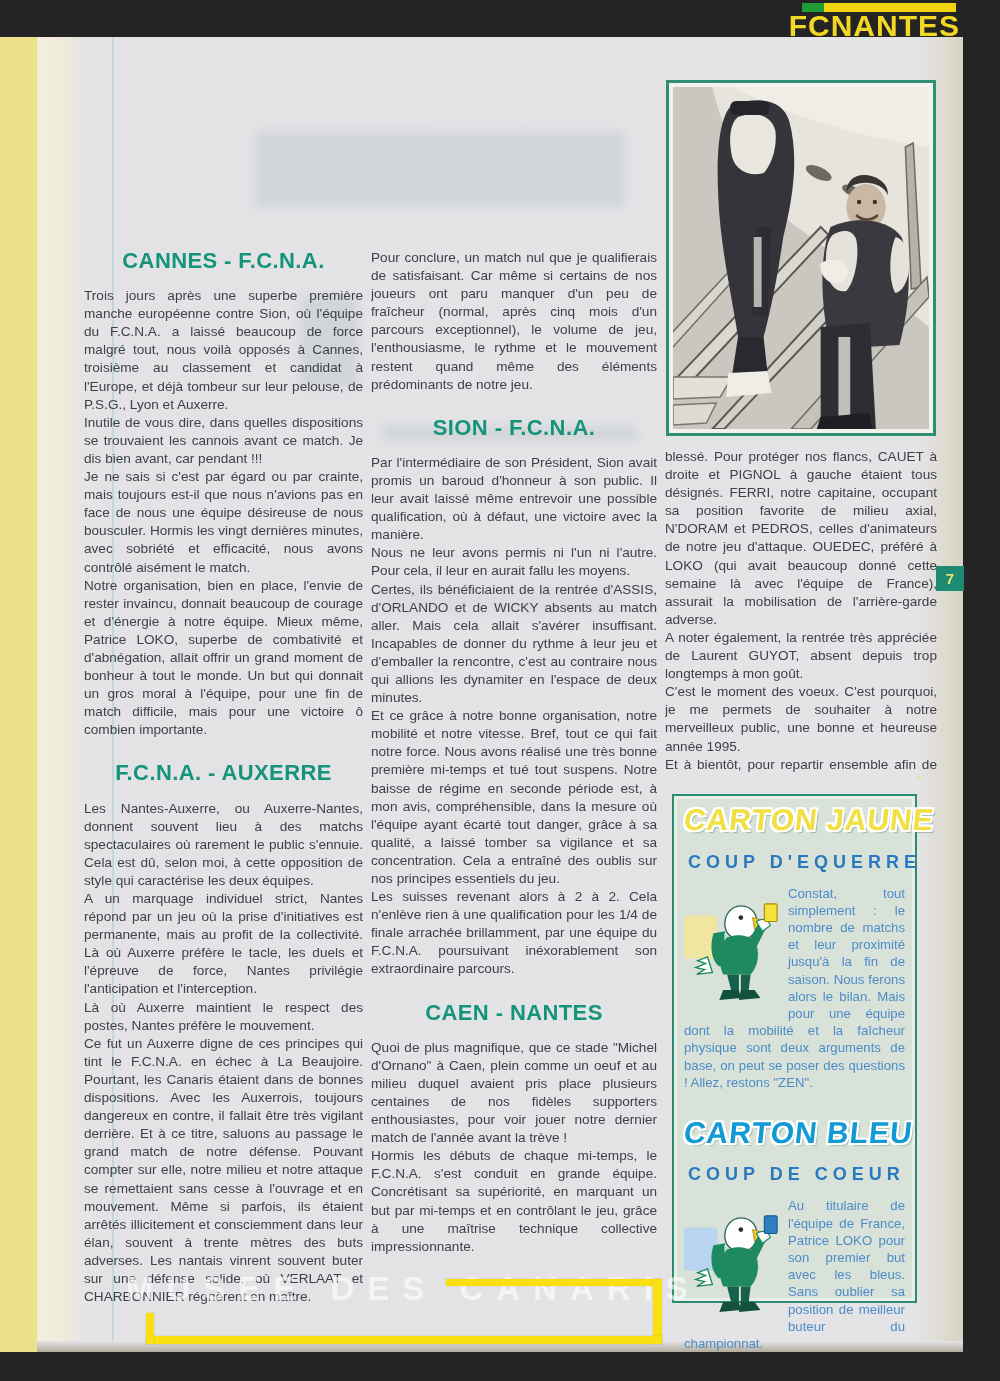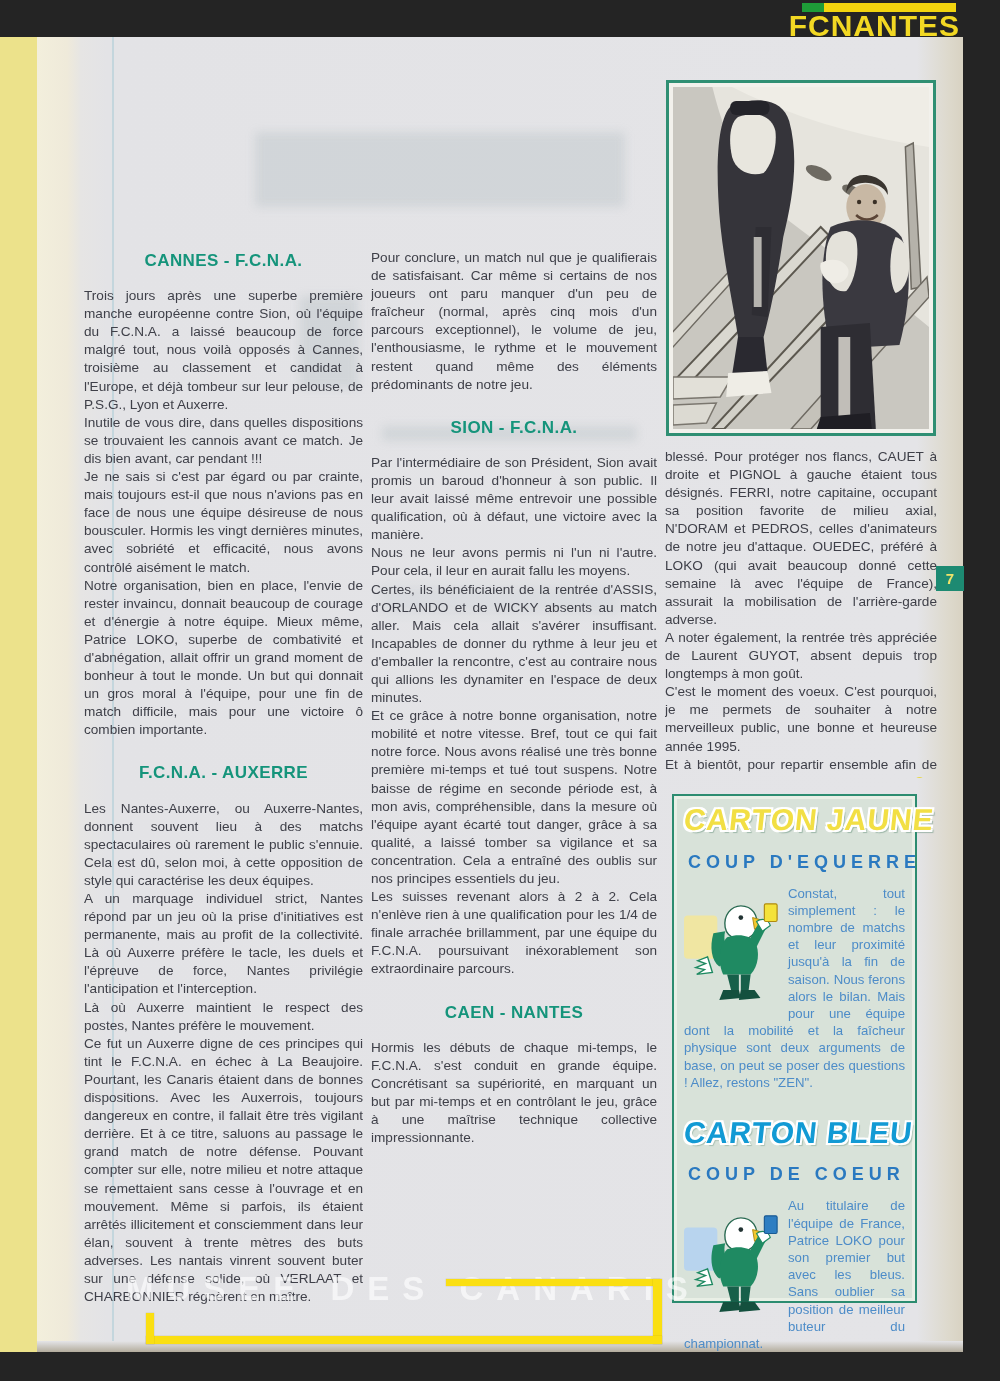--- a/index.html
+++ b/index.html
@@ -41,21 +41,21 @@
   #hl-georges{left:242px;top:120px;font-family:"DejaVu Serif",serif;font-style:italic;
         font-size:74px;font-weight:bold;color:#189478;transform:rotate(-5deg) skewX(-8deg);
         text-shadow:5px 4px 0 #ece27c;line-height:1;letter-spacing:2px;}
   #hl-bang{left:586px;top:86px;font-size:104px;font-weight:900;color:#189478;
         transform:rotate(14deg);text-shadow:6px 4px 0 #ece27c;line-height:1;}
 
   
   .column{z-index:5;color:#3f4049;font-size:13.6px;line-height:18.1px;
           text-align:justify;overflow:hidden;}
   .column p{margin:0;}
-  .column h3{font-size:17px;font-weight:bold;color:#15947b;text-align:center;
+  .column h3{font-size:22px;font-weight:bold;color:#15947b;text-align:center;
              letter-spacing:.4px;margin:25px 0 17px;}
   .column h3:first-child{margin-top:4px;}
   #col1{left:84px;top:248px;width:279px;height:1078px;}
   #col2{left:371px;top:249px;width:286px;height:1070px;}
   #col3{left:665px;top:448px;width:272px;height:330px;}
   .end-dot{display:inline-block;width:11px;height:11px;border-radius:50%;
            background:#e8d84a;margin-left:5px;vertical-align:-1px;}
 
   
   #photo-frame{left:666px;top:80px;width:270px;height:356px;z-index:5;
@@ -184,20 +184,21 @@
     </div>
   <div class="abs column" id="col2">
       <p>Pour conclure, un match nul que je qualifierais de satisfaisant. Car même si certains de nos joueurs ont paru manquer d'un peu de fraîcheur (normal, après cinq mois d'un parcours exceptionnel), le volume de jeu, l'enthousiasme, le rythme et le mouvement restent quand même des éléments prédominants de notre jeu.</p>
       <h3>SION - F.C.N.A.</h3>
       <p>Par l'intermédiaire de son Président, Sion avait promis un baroud d'honneur à son public. Il leur avait laissé même entrevoir une possible qualification, où à défaut, une victoire avec la manière.</p>
       <p>Nous ne leur avons permis ni l'un ni l'autre. Pour cela, il leur en aurait fallu les moyens.</p>
       <p>Certes, ils bénéficiaient de la rentrée d'ASSIS, d'ORLANDO et de WICKY absents au match aller. Mais cela allait s'avérer insuffisant. Incapables de donner du rythme à leur jeu et d'emballer la rencontre, c'est au contraire nous qui allions les dynamiter en l'espace de deux minutes.</p>
       <p>Et ce grâce à notre bonne organisation, notre mobilité et notre vitesse. Bref, tout ce qui fait notre force. Nous avons réalisé une très bonne première mi-temps et tué tout suspens. Notre baisse de régime en seconde période est, à mon avis, compréhensible, dans la mesure où l'équipe ayant écarté tout danger, grâce à sa qualité, a laissé tomber sa vigilance et sa concentration. Cela a entraîné des oublis sur nos principes essentiels du jeu.</p>
       <p>Les suisses revenant alors à 2 à 2. Cela n'enlève rien à une qualification pour les 1/4 de finale arrachée brillamment, par une équipe du F.C.N.A. poursuivant inéxorablement son extraordinaire parcours.</p>
       <h3>CAEN - NANTES</h3>
+      <p>Quoi de plus magnifique, que ce stade "Michel d'Ornano" à Caen, plein comme un oeuf et au milieu duquel avaient pris place plusieurs centaines de nos fidèles supporters enthousiastes, pour voir jouer notre dernier match de l'année avant la trève !</p>
       <p>Hormis les débuts de chaque mi-temps, le F.C.N.A. s'est conduit en grande équipe. Concrétisant sa supériorité, en marquant un but par mi-temps et en contrôlant le jeu, grâce à une maîtrise technique collective impressionnante.</p>
     </div>
   <div class="abs column" id="col3">
       <p>blessé. Pour protéger nos flancs, CAUET à droite et PIGNOL à gauche étaient tous désignés. FERRI, notre capitaine, occupant sa position favorite de milieu axial, N'DORAM et PEDROS, celles d'animateurs de notre jeu d'attaque. OUEDEC, préféré à LOKO (qui avait beaucoup donné cette semaine là avec l'équipe de France), assurait la mobilisation de l'arrière-garde adverse.</p>
       <p>A noter également, la rentrée très appréciée de Laurent GUYOT, absent depuis trop longtemps à mon goût.</p>
       <p>C'est le moment des voeux. C'est pourquoi, je me permets de souhaiter à notre merveilleux public, une bonne et heureuse année 1995.</p>
       <p>Et à bientôt, pour repartir ensemble afin de connaître d'autres moments de bonheur.<span class="end-dot"></span></p>
     </div>
 
   <div class="abs" id="carton-box">

